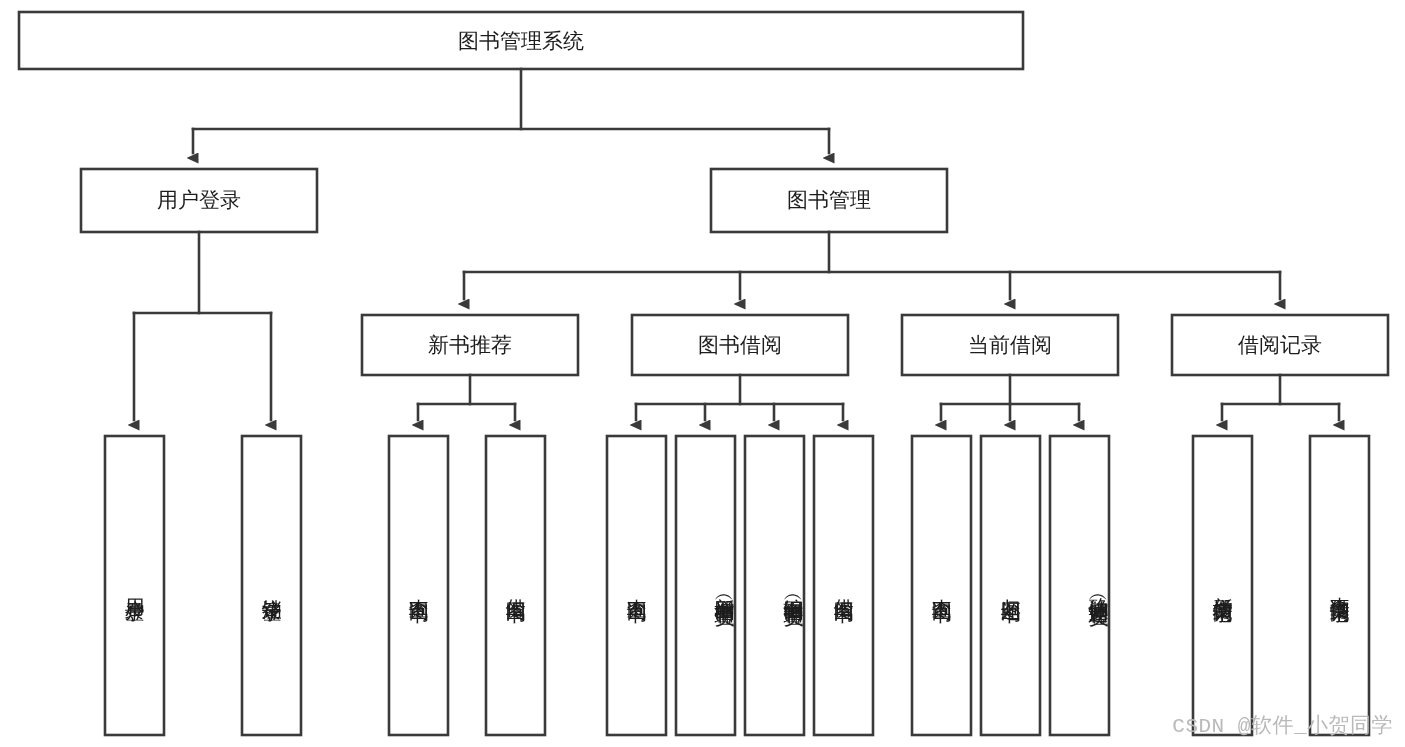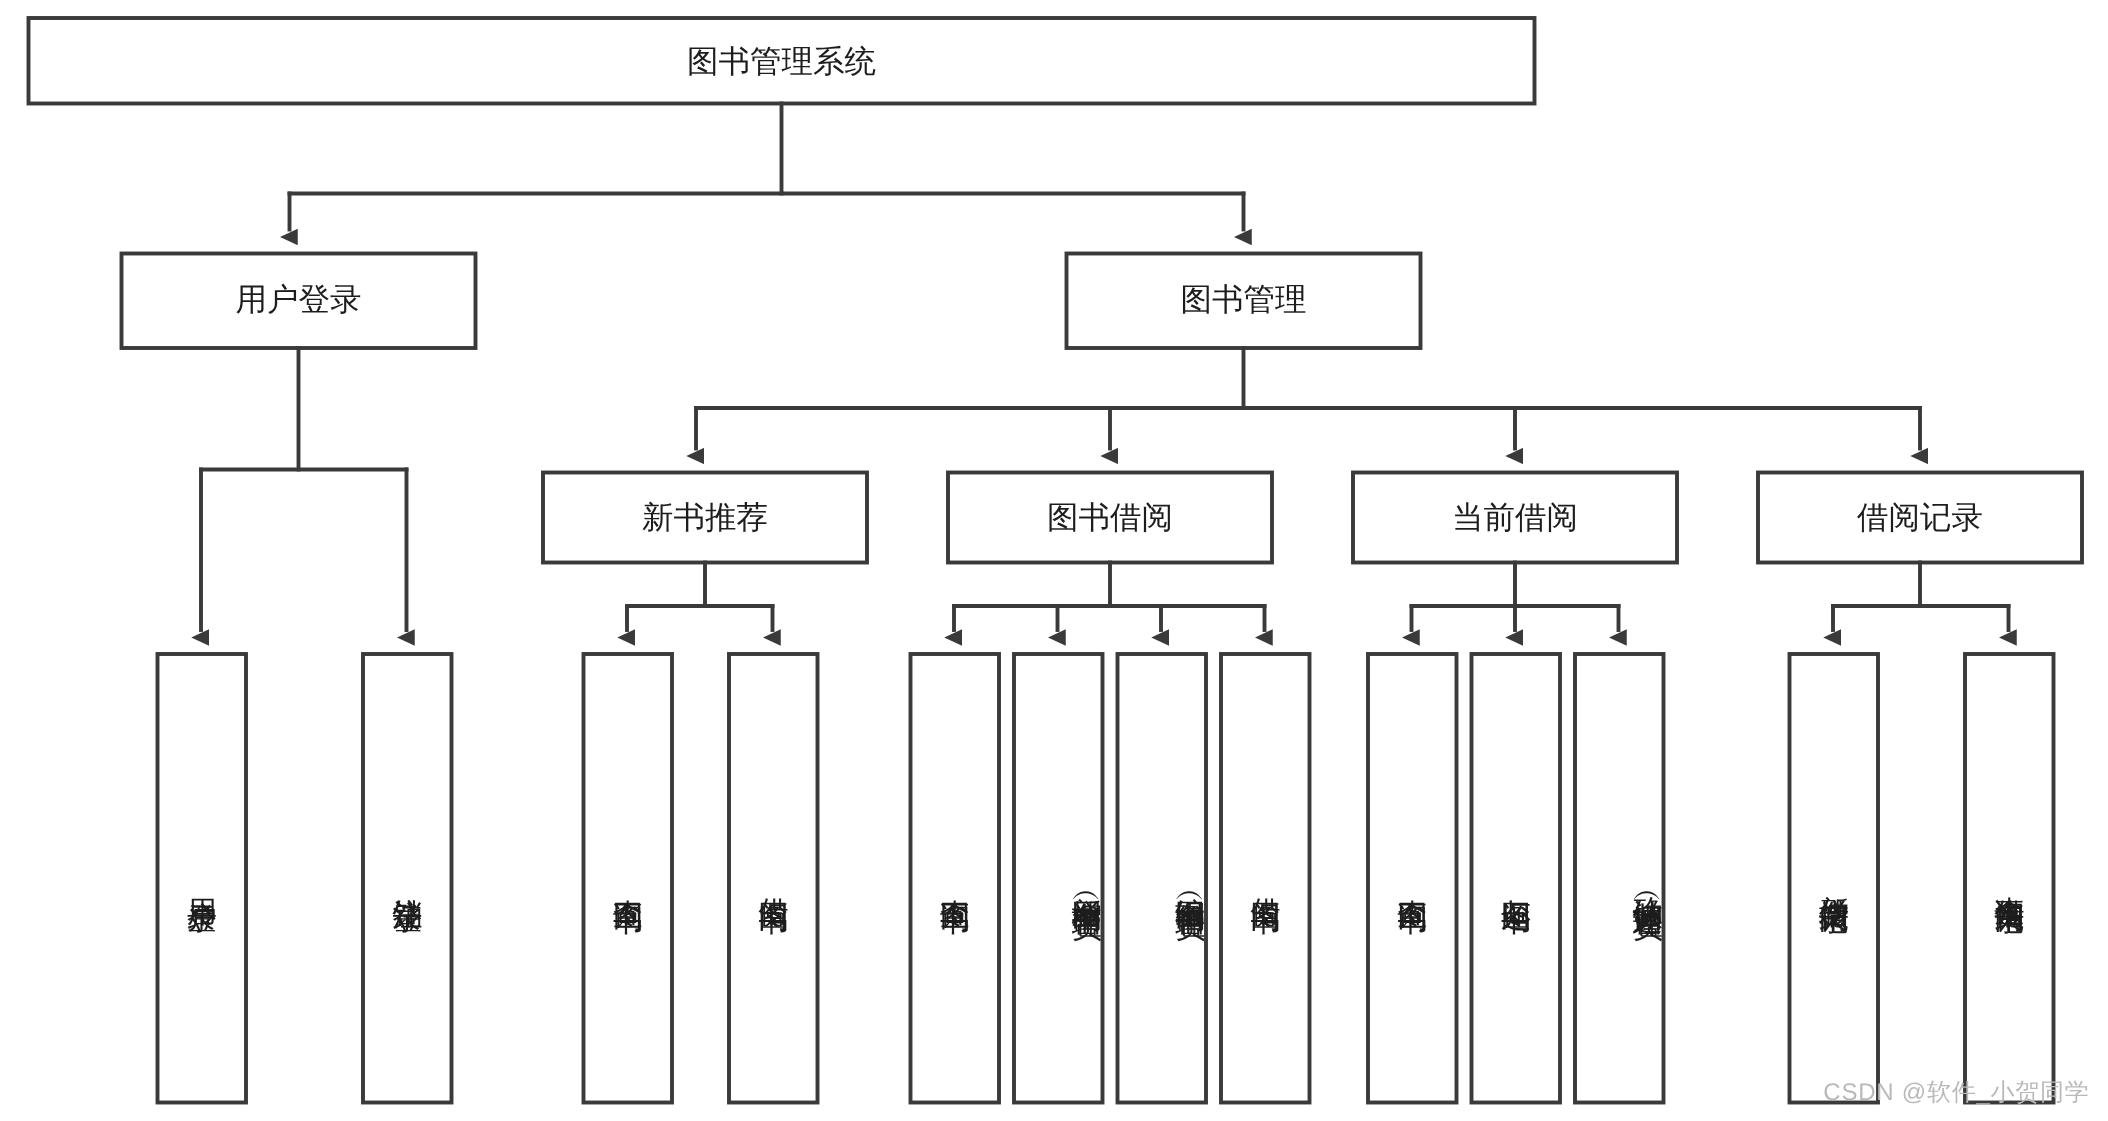--- a/index.html
+++ b/index.html
@@ -61,22 +61,22 @@
     align-items: center;
     justify-content: center;
     text-align: center;
     white-space: nowrap;
     pointer-events: none;
   }
   .watermark {
     position: absolute;
     right: 12px;
     bottom: 8px;
-    font-family: Liberation Sans, sans-serif;
-    font-size: 16px;
+    font-family: Liberation Mono, monospace;
+    font-size: 21px;
     color: #b9b9b9;
     letter-spacing: 0.5px;
     white-space: nowrap;
   }
 </style>
 </head>
 <body>
 
 <div id="diagram-root">
 

